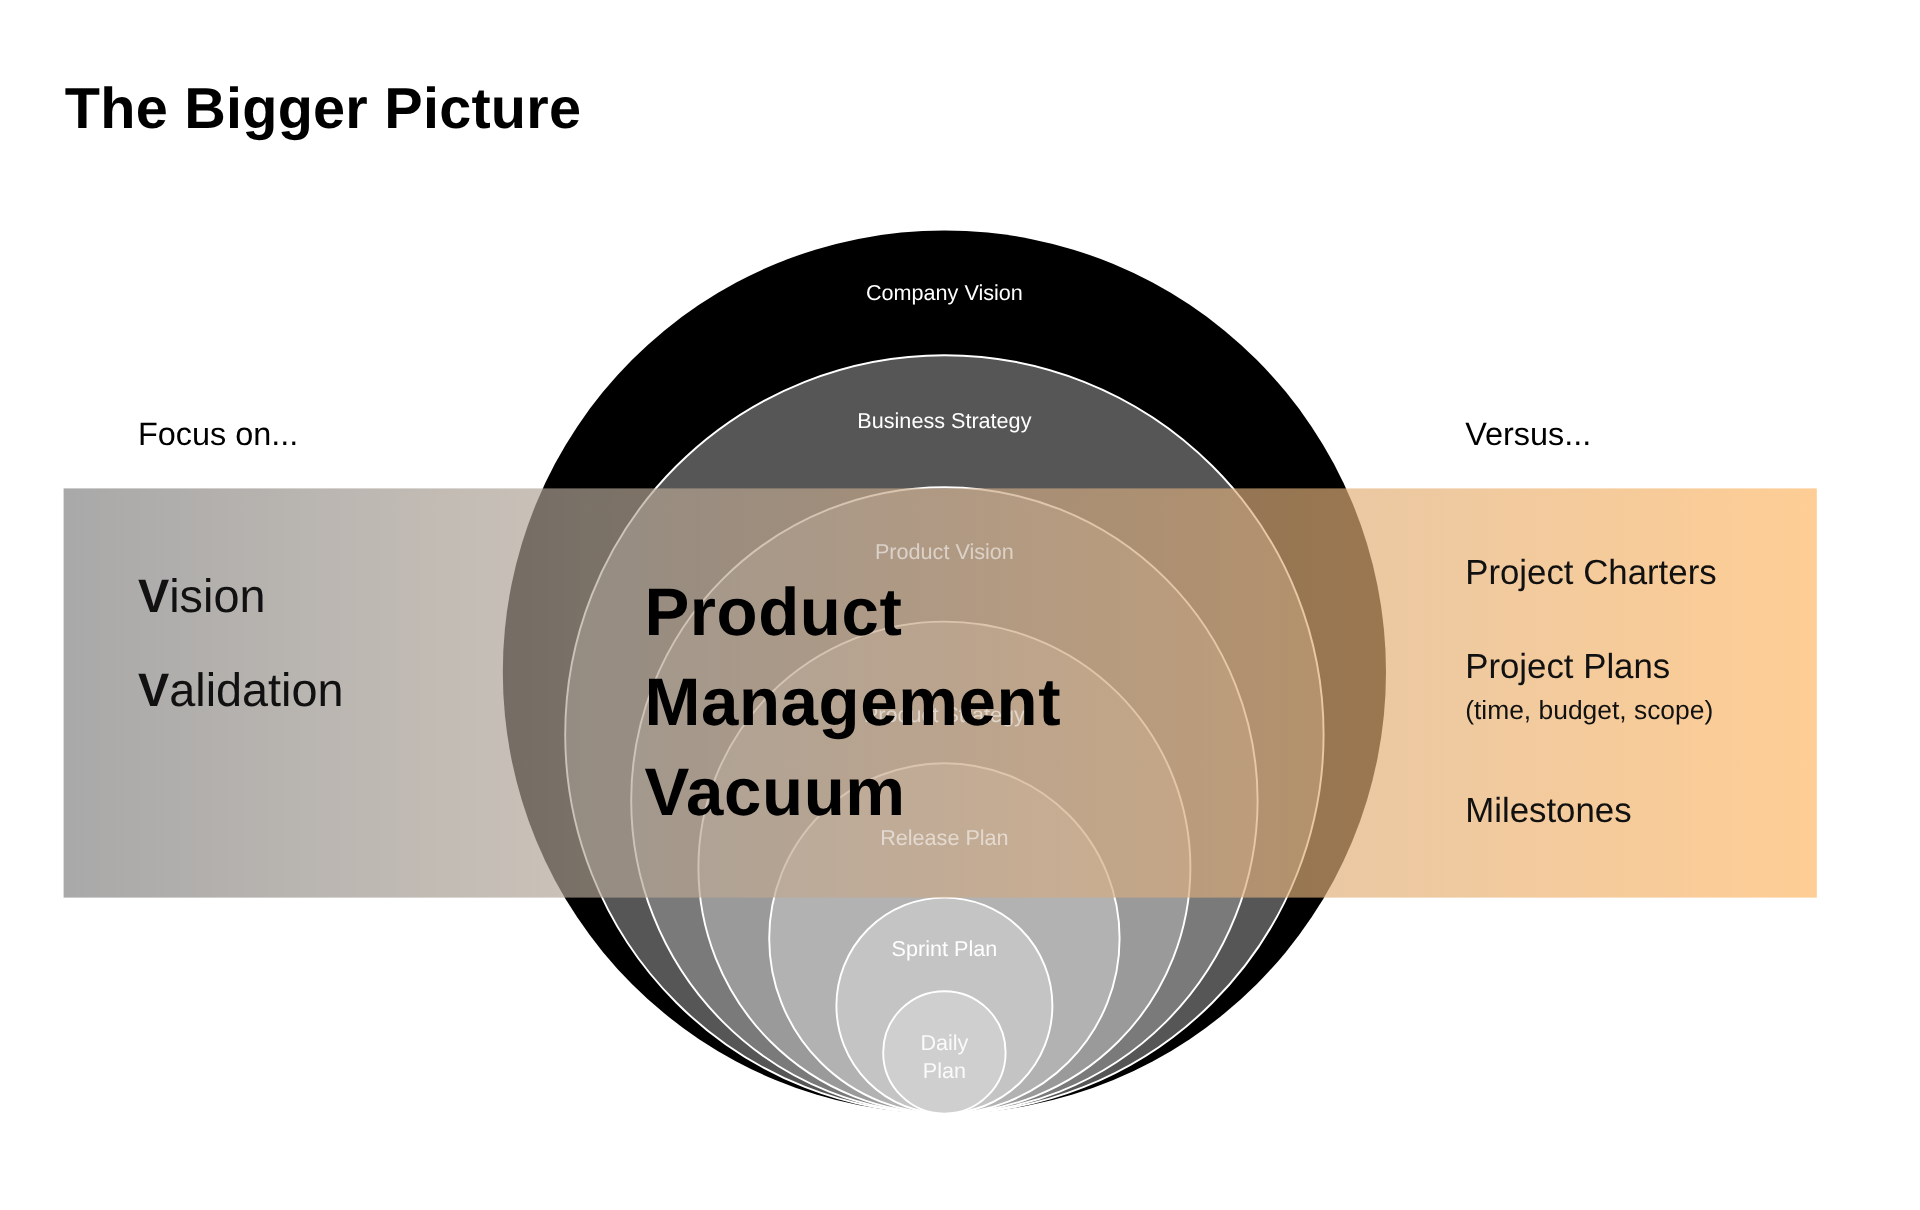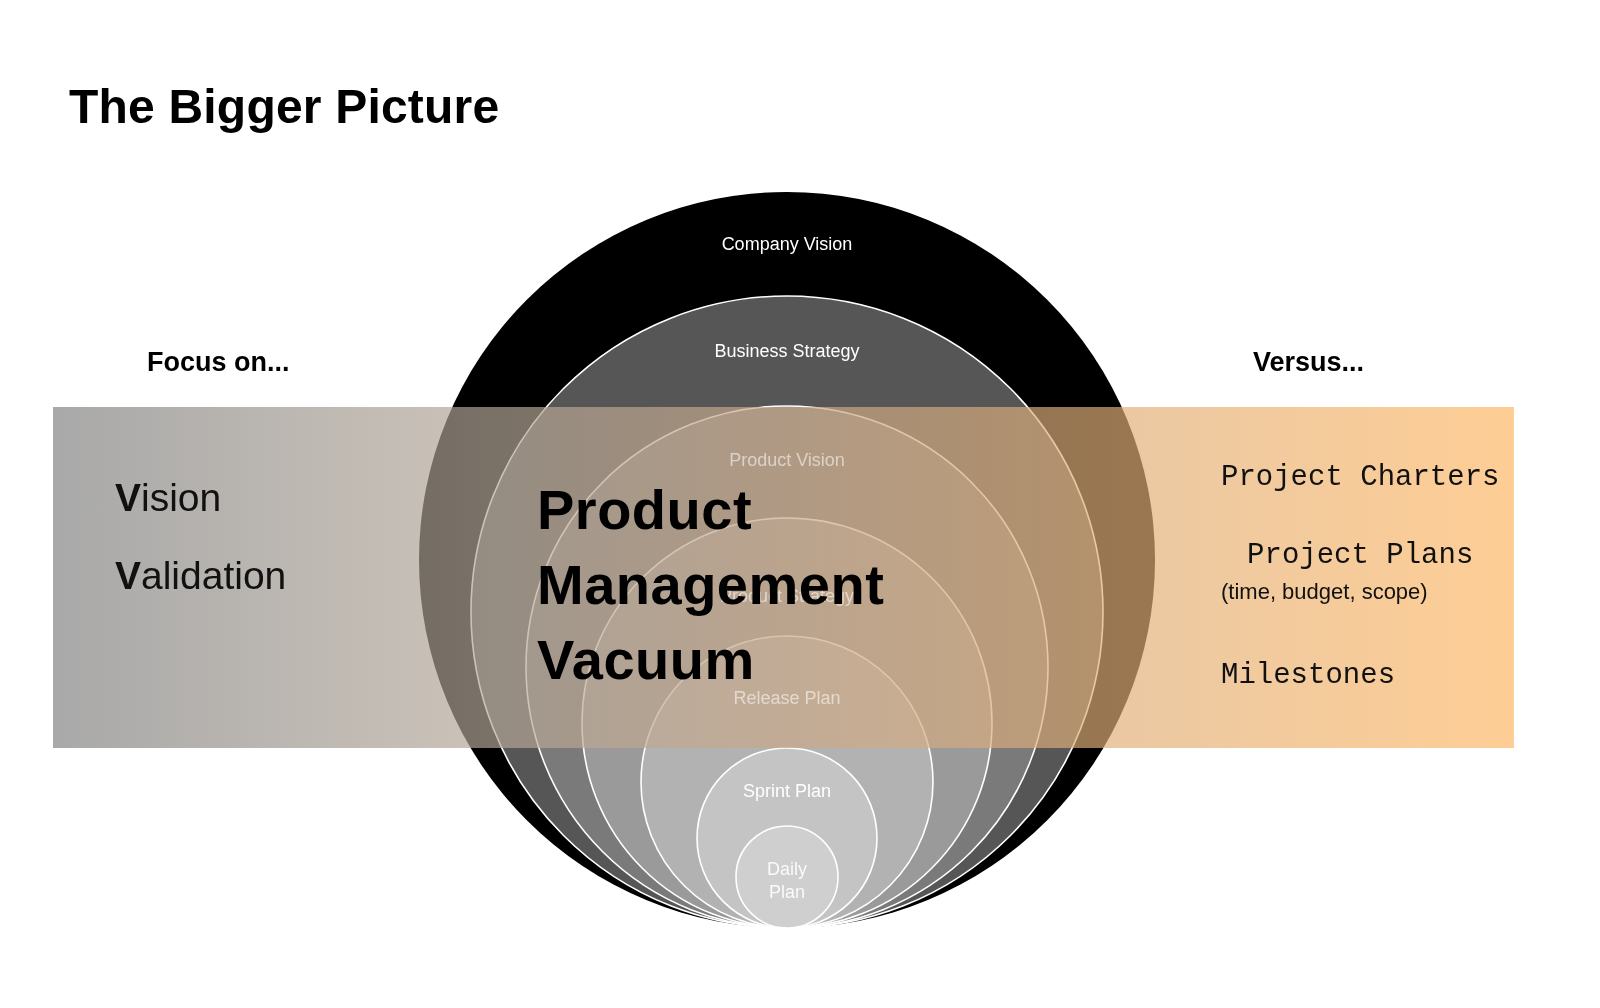--- a/index.html
+++ b/index.html
@@ -15,37 +15,36 @@
       font-family: "Liberation Sans", "DejaVu Sans", sans-serif;
       color: #000;
     }
     .title {
       position: absolute;
       left: 54px;
       top: 62px;
       font-size: 48px;
       font-weight: 700;
       letter-spacing: 0.2px;
-      margin: 15px;
+      margin: 0;
       line-height: 60px;
     }
     .diagram {
       position: absolute;
       left: 0;
       top: 0;
       width: 1600px;
       height: 1008px;
     }
     .side-heading {
       position: absolute;
       font-size: 27px;
-      font-weight: 700;
+      font-weight: 400;
       top: 344px;
       line-height: 36px;
-      margin-left: 32px;
     }
     .side-heading.left { left: 115px; }
     .side-heading.right { left: 1221px; text-align: center; }
 
     .left-list {
       position: absolute;
       left: 115px;
       top: 470px;
     }
     .left-item {
@@ -59,24 +58,23 @@
 
     .right-list {
       position: absolute;
       left: 1221px;
       top: 458px;
     }
     .right-item {
       font-size: 29px;
       line-height: 40px;
       color: #111;
-      font-family: Liberation Mono, monospace;
     }
     .right-item.charters { height: 78px; }
-    .right-item.plans { height: 40px; text-align: center; }
+    .right-item.plans { height: 40px; }
     .right-sub {
       font-size: 22px;
       line-height: 32px;
       height: 80px;
       color: #111;
     }
 
     .center-label {
       position: absolute;
       left: 537px;

